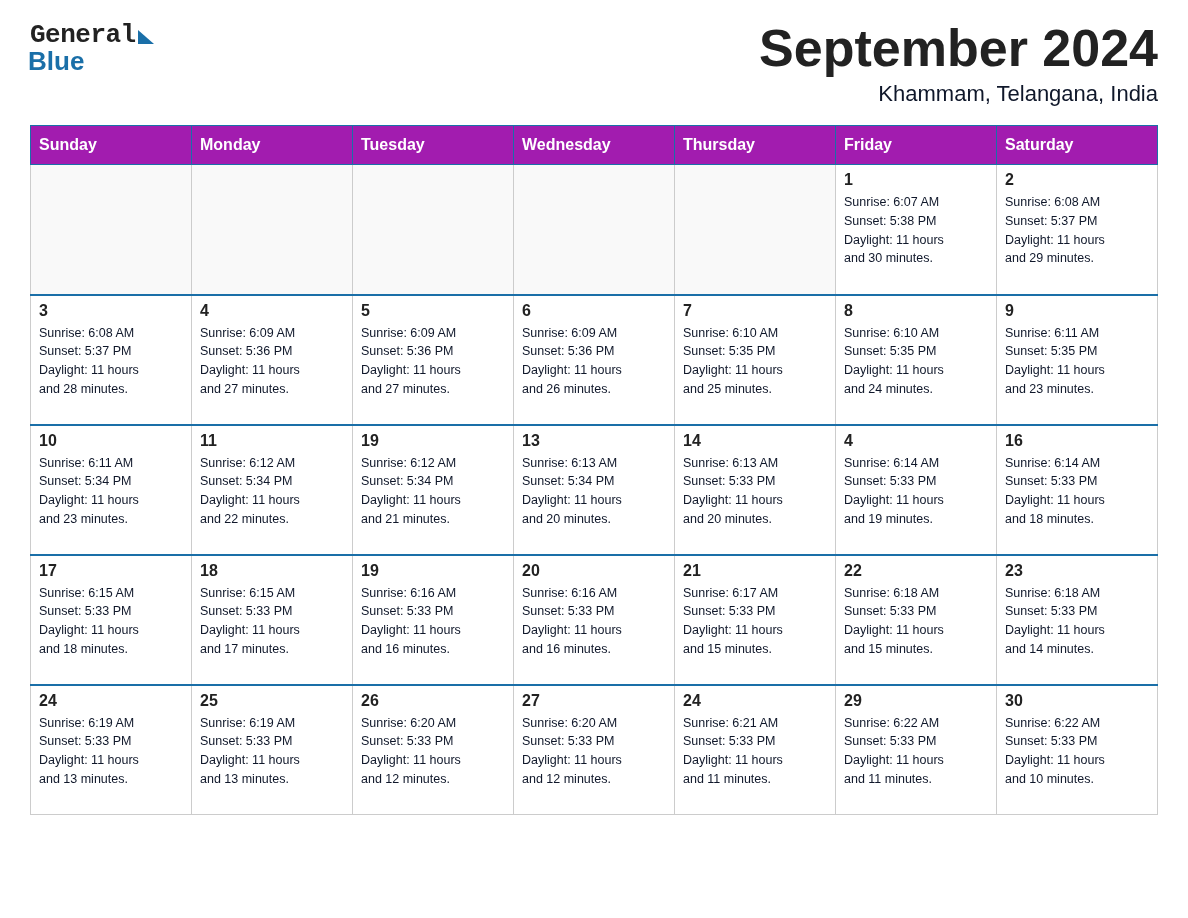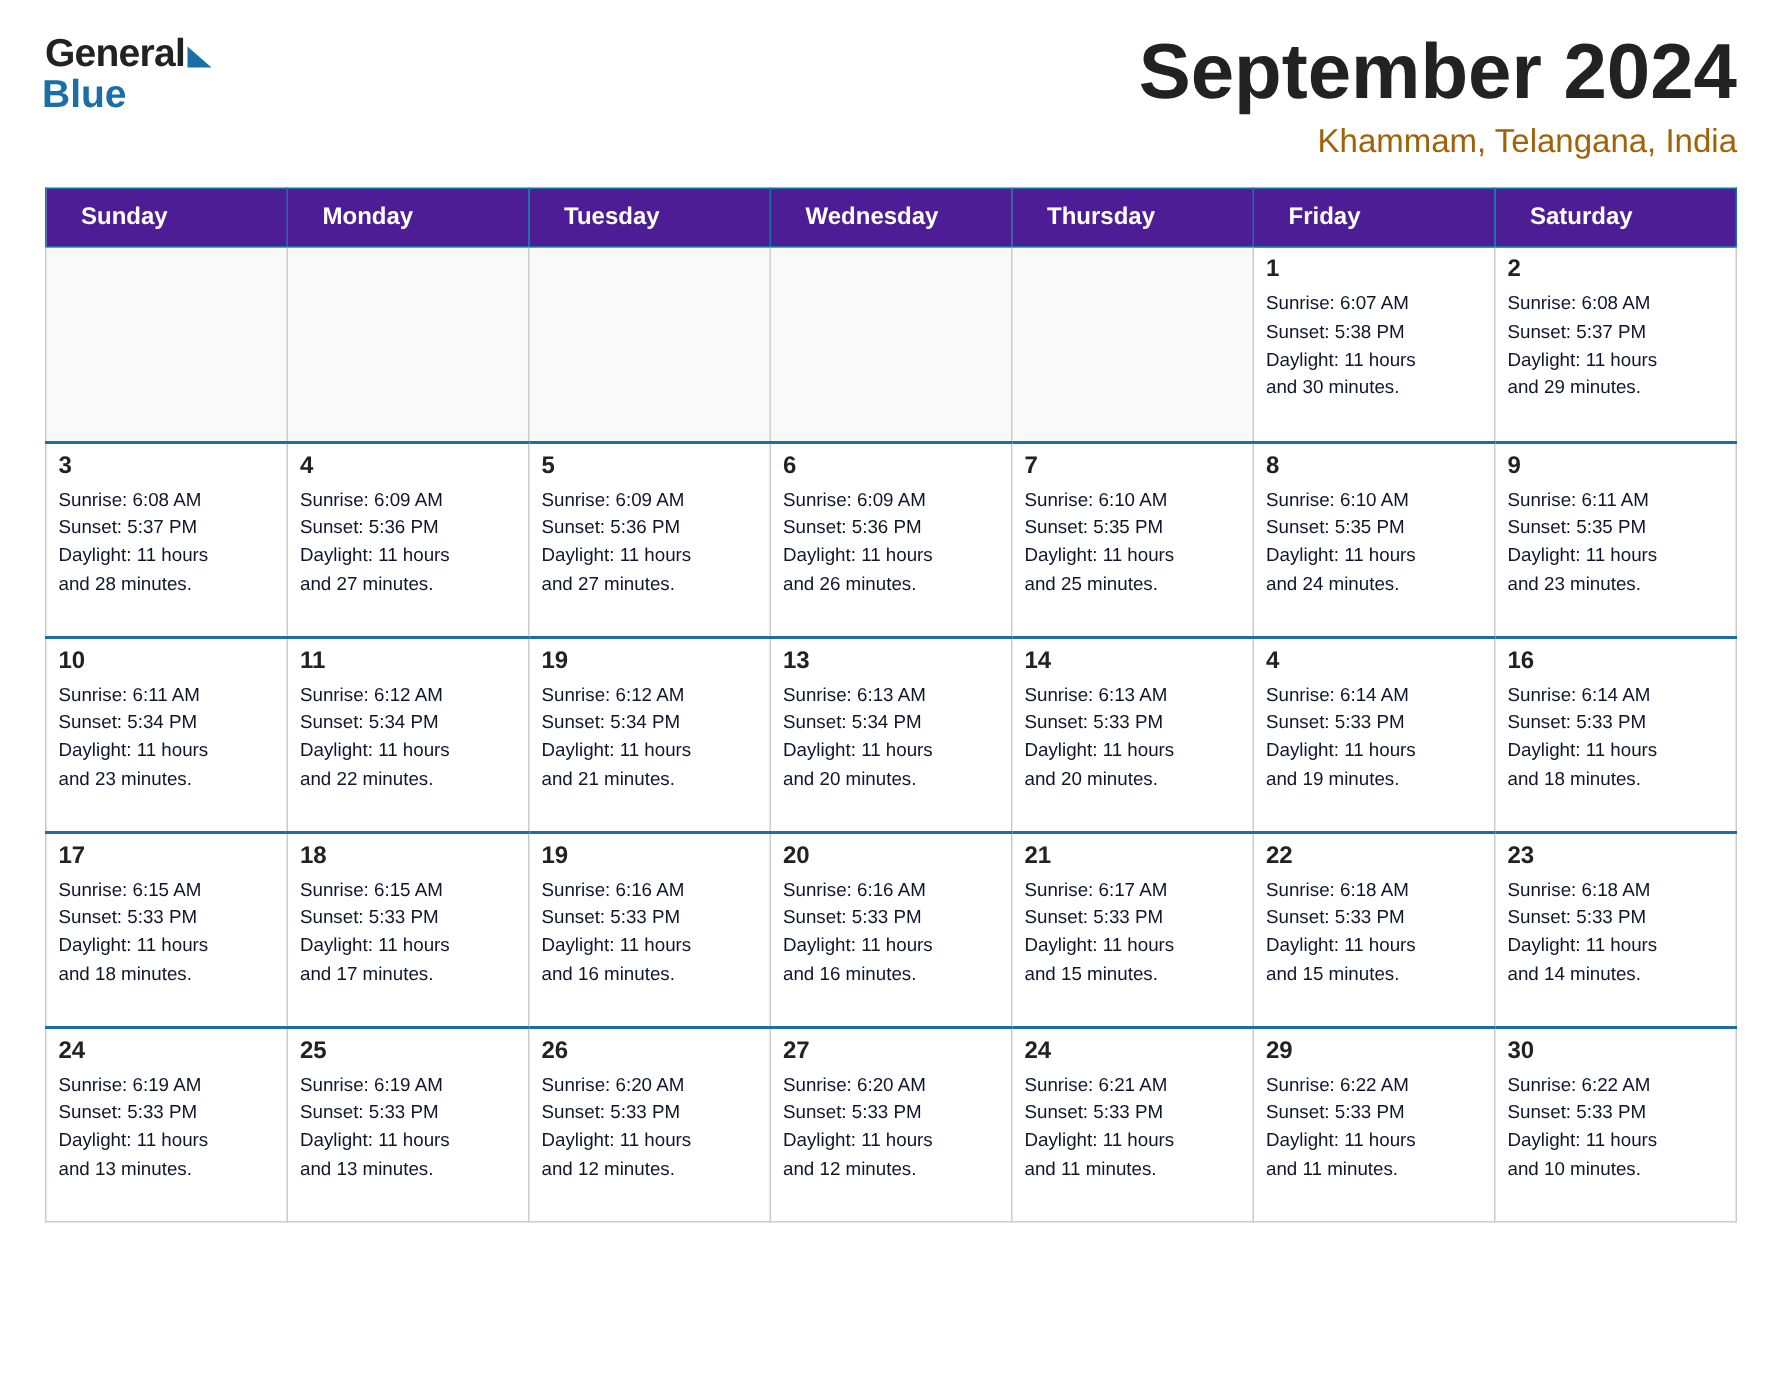--- a/index.html
+++ b/index.html
@@ -18,20 +18,21 @@
       margin-bottom: 18px;
     }
     .logo {
       display: flex;
       flex-direction: column;
       align-items: flex-start;
     }
     .logo-top {
       display: flex;
       align-items: center;
+      font-family: Liberation Mono, monospace;
     }
     .logo-general {
       font-size: 26px;
       font-weight: bold;
       color: #222;
       letter-spacing: -0.5px;
     }
     .logo-arrow {
       width: 0;
       height: 0;
@@ -52,34 +53,34 @@
       text-align: right;
     }
     .month-title {
       font-size: 52px;
       font-weight: bold;
       color: #222;
       line-height: 1.1;
     }
     .location {
       font-size: 22px;
-      color: #a16207;
+      color: #0f172a;
       margin-top: 4px;
     }
     .calendar {
       width: 100%;
       border-collapse: collapse;
       border: 1.5px solid #aaa;
     }
     .calendar th {
-      background: #4c1d95;
+      background: #a21caf;
       color: #fff;
       font-size: 16px;
       font-weight: bold;
-      padding: 10px 23px;
+      padding: 10px 8px;
       text-align: left;
       border: 1px solid #1a6fa8;
     }
     .calendar td {
       vertical-align: top;
       border: 1px solid #ccc;
       padding: 6px 8px;
       min-width: 155px;
       min-height: 110px;
       height: 130px;

